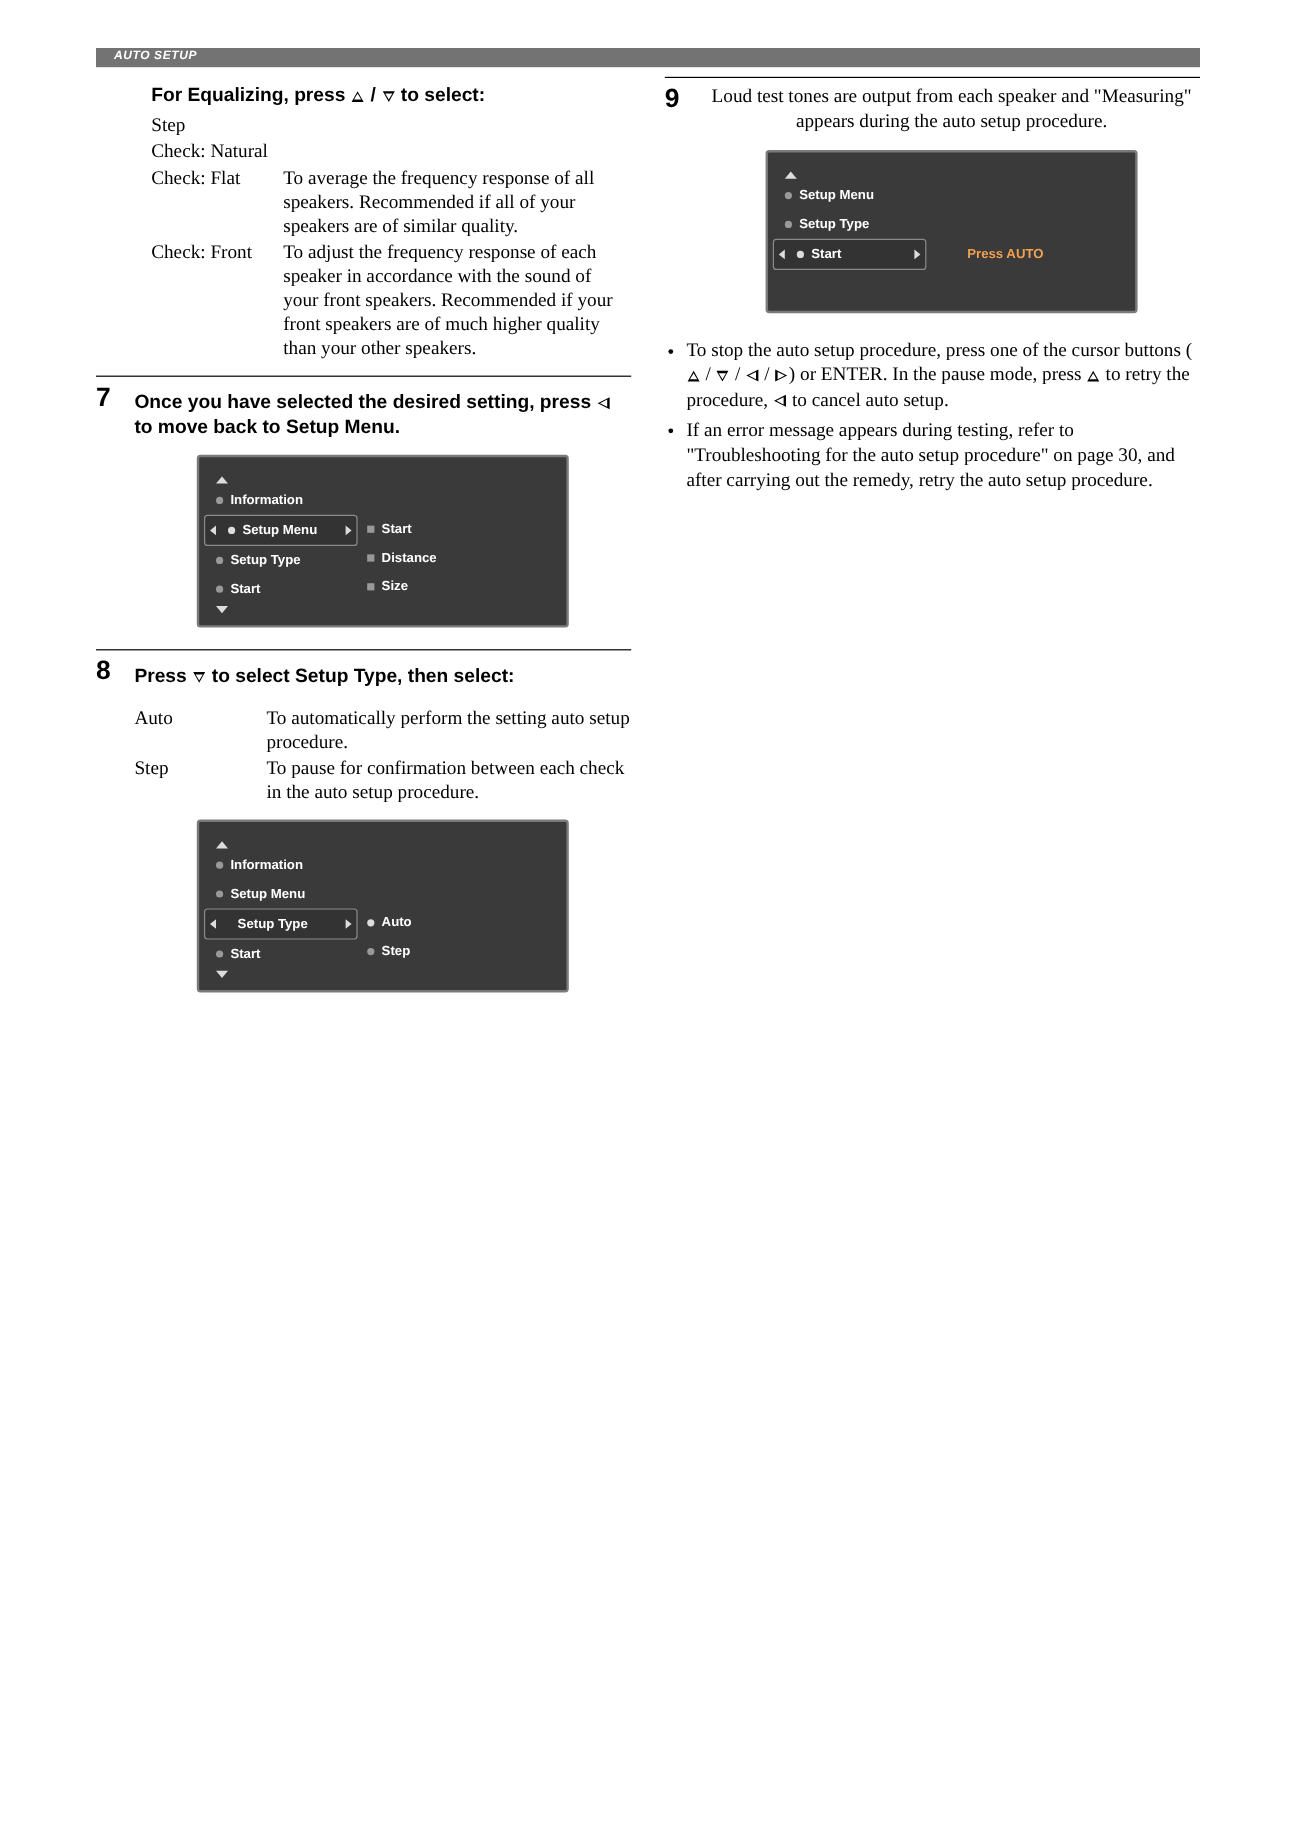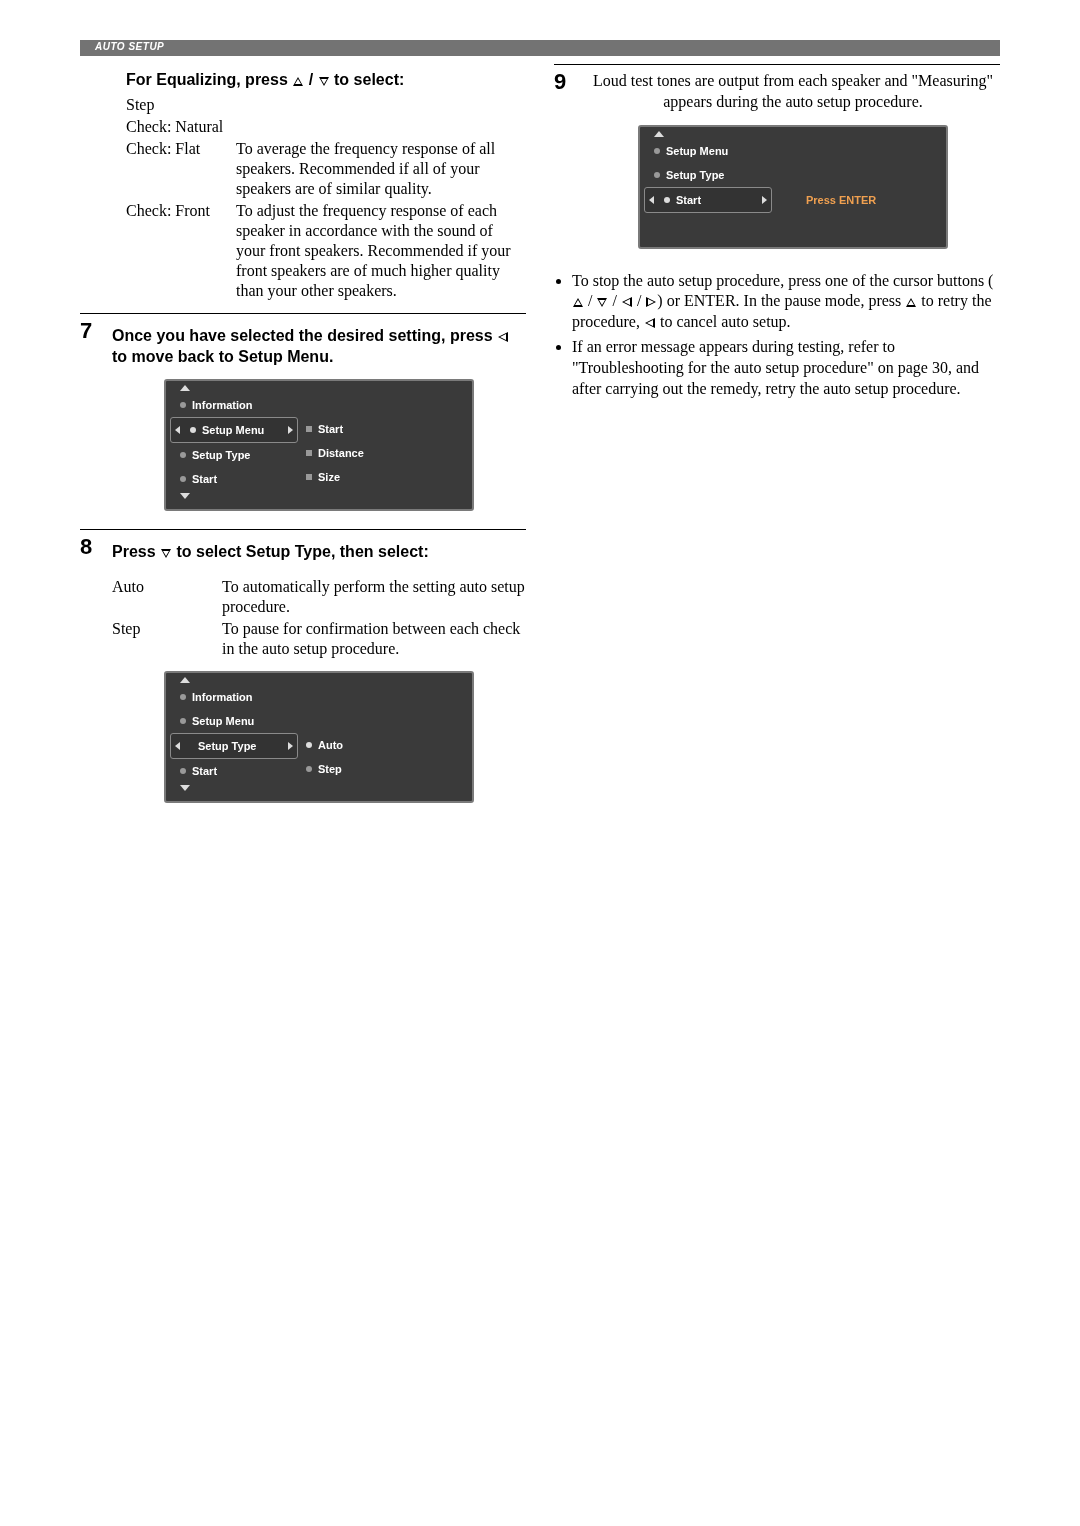--- a/index.html
+++ b/index.html
@@ -94,21 +94,21 @@
   ul.notes li {
     margin-bottom: 4px;
   }
 
   
   .osd {
     background: #3a3a3a;
     border: 2px solid #7a7a7a;
     border-radius: 3px;
     width: 290px;
-    padding: 4px 8px 10px 8px;
+    padding: 16px 8px 10px 8px;
     margin: 12px auto 18px auto;
     font-family: Arial, Helvetica, sans-serif;
     font-weight: bold;
     font-size: 11px;
     color: #fff;
     position: relative;
   }
   .osd-cols {
     display: flex;
     gap: 6px;
@@ -442,21 +442,21 @@
                     <span class="dot bright"></span>
                     <span>Start</span>
                     <span style="margin-left:auto" class="osd-right-tri"></span>
                   </div>
                 <div class="osd-row"></div>
               </div>
               <div class="osd-right">
                 <div class="osd-row"></div>
                 <div class="osd-row"></div>
                 <div class="osd-row">
-                    <span class="osd-right-side-text">Press ENTER</span>
+                    <span class="osd-right-side-text">Press AUTO</span>
                   </div>
                 <div class="osd-row"></div>
               </div>
             </div>
           </div>
         </div>
       </div>
 
       <ul class="notes">
         <li>

